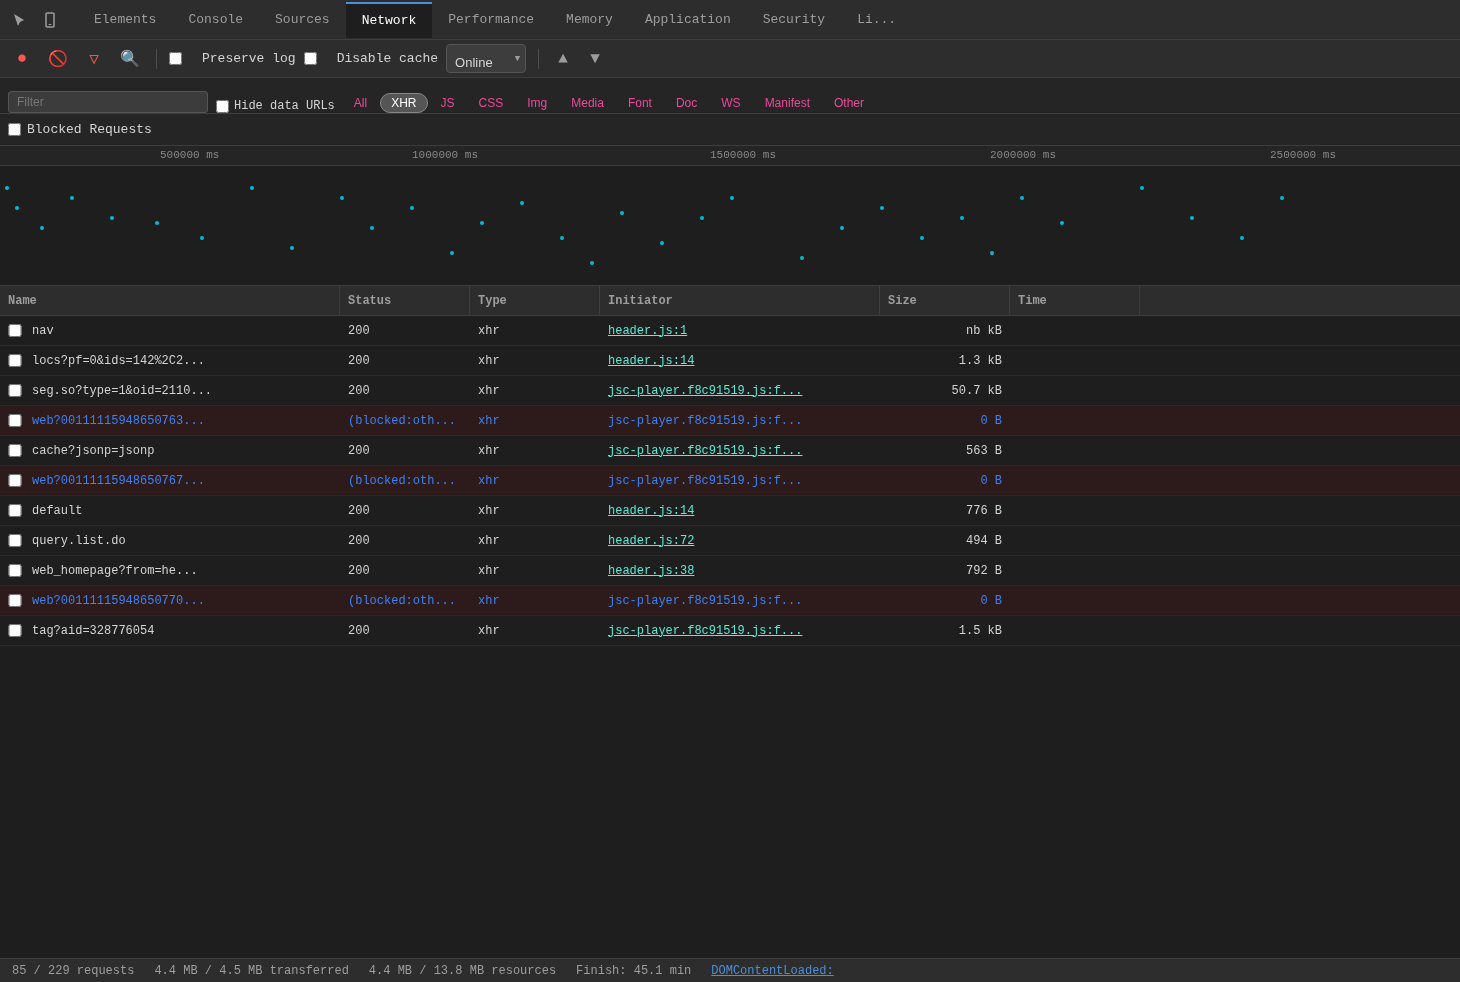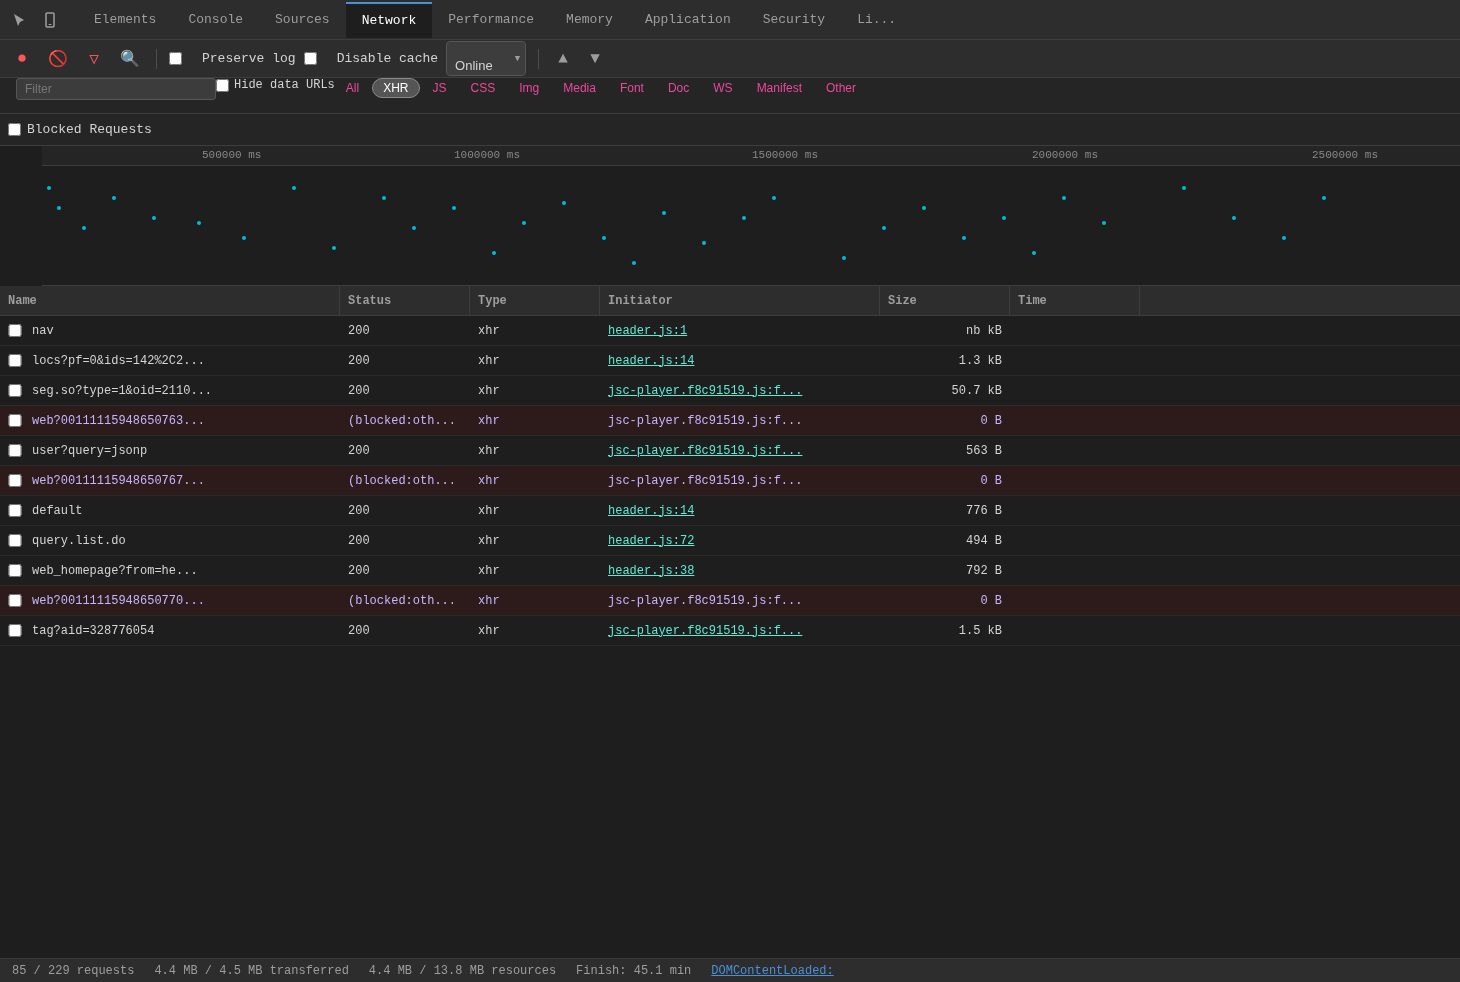--- a/index.html
+++ b/index.html
@@ -90,21 +90,21 @@
       font-size: 13px;
       white-space: nowrap;
     }
     .toolbar-checkbox-label input[type=checkbox] {
       accent-color: #4a90d9;
     }
     .online-select {
       background: #3d3d3d;
       border: 1px solid #555;
       color: #d4d4d4;
-      padding: 16px 20px 2px 8px;
+      padding: 10px 20px 2px 8px;
       border-radius: 4px;
       font-size: 13px;
       cursor: pointer;
       appearance: none;
       -webkit-appearance: none;
     }
     .select-wrapper {
       position: relative;
       display: flex;
       align-items: center;
@@ -124,25 +124,26 @@
       align-items: center;
       justify-content: center;
       color: #9d9d9d;
       font-size: 16px;
       cursor: pointer;
     }
 
     
     .filter-bar {
       display: flex;
-      align-items: flex-start;
+      align-items: flex-end;
       background: #252526;
       border-bottom: 1px solid #3d3d3d;
       height: 36px;
-      padding: 0 16px;
+      padding: 0 8px;
+      gap: 8px;
     }
     .filter-input {
       background: #3c3c3c;
       border: 1px solid #555;
       color: #d4d4d4;
       padding: 3px 8px;
       border-radius: 3px;
       font-size: 12px;
       width: 200px;
       outline: none;
@@ -190,21 +191,20 @@
       color: #d4d4d4;
     }
 
     
     .timeline-area {
       background: #1e1e1e;
       height: 140px;
       position: relative;
       border-bottom: 1px solid #3d3d3d;
       overflow: hidden;
-      margin-left: 42px;
     }
     .timeline-labels {
       display: flex;
       position: absolute;
       top: 0;
       left: 0;
       right: 0;
       height: 20px;
       background: #252526;
       border-bottom: 1px solid #3d3d3d;
@@ -272,21 +272,21 @@
       white-space: nowrap;
       display: flex;
       align-items: center;
       height: 100%;
     }
     .name-cell {
       display: flex;
       align-items: center;
       gap: 4px;
     }
-    .error-text { color: #c4b5fd; }
+    .error-text { color: #3b82f6; }
     .link-text {
       color: #5eead4;
       text-decoration: underline;
       cursor: pointer;
     }
     .size-right {
       justify-content: flex-end;
     }
     .time-right {
       justify-content: flex-end;
@@ -509,21 +509,21 @@
         <div class="table-cell error-text">xhr</div>
         <div class="table-cell">
           <span class="error-text">jsc-player.f8c91519.js:f...</span>
         </div>
         <div class="table-cell size-right error-text">0 B</div>
         <div class="table-cell time-right"></div>
       </div>
       <div class="table-row">
         <div class="table-cell name-cell">
           <input type="checkbox" style="margin-right: 6px; min-width: 14px;">
-          <span>user?query=jsonp</span>
+          <span>cache?jsonp=jsonp</span>
         </div>
         <div class="table-cell">200</div>
         <div class="table-cell">xhr</div>
         <div class="table-cell">
           <span class="link-text">jsc-player.f8c91519.js:f...</span>
         </div>
         <div class="table-cell size-right">563 B</div>
         <div class="table-cell time-right"></div>
       </div>
       <div class="table-row error">

